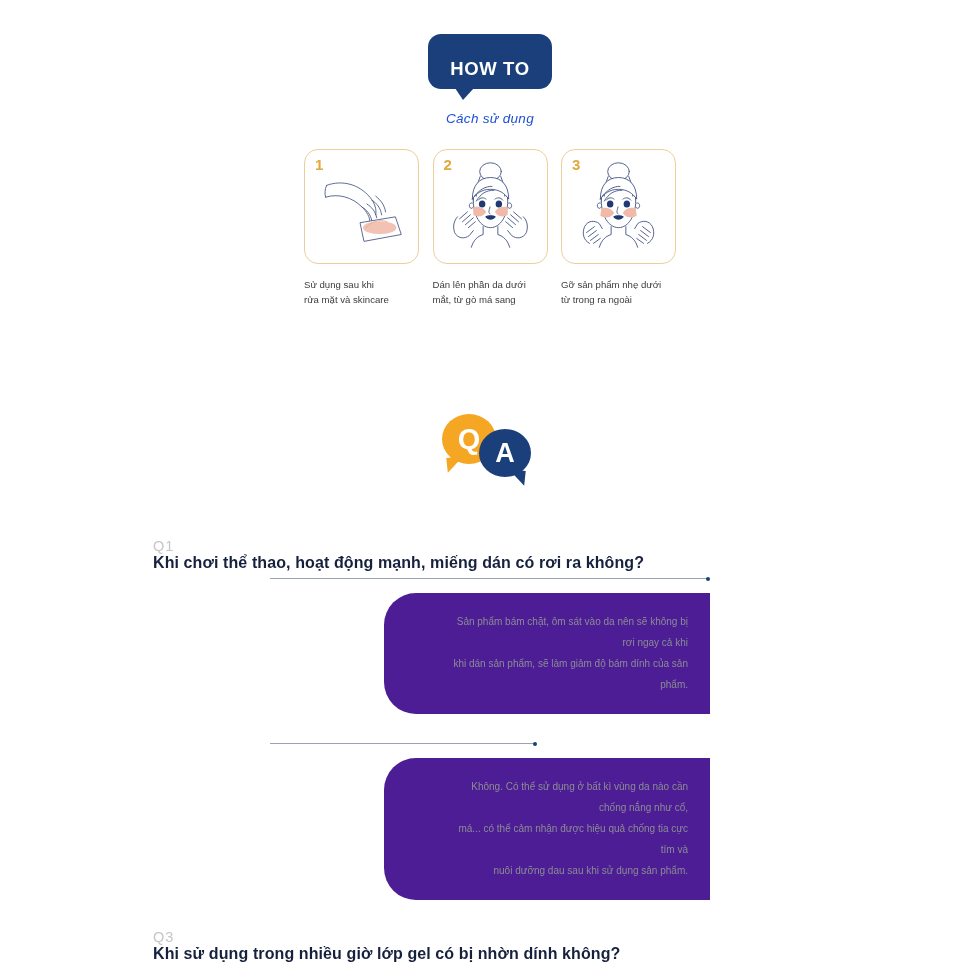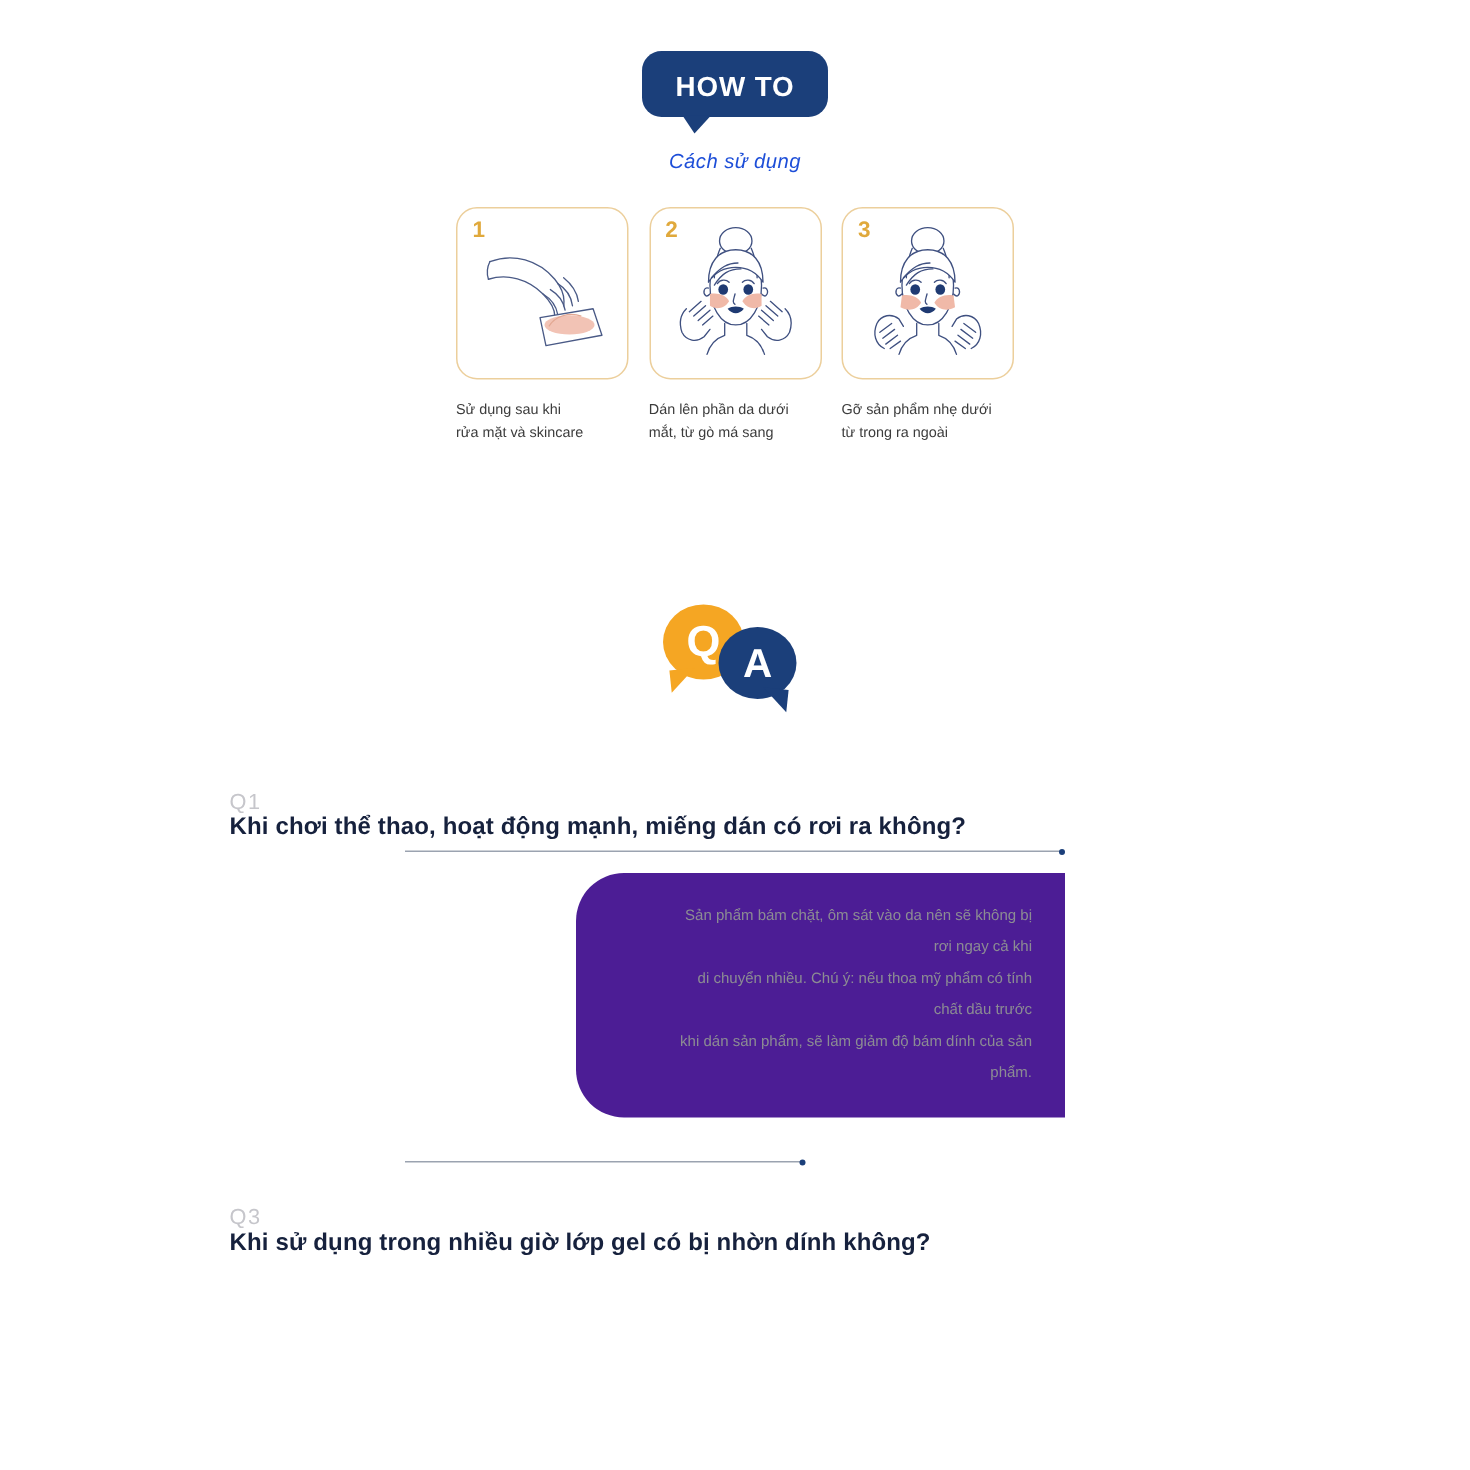--- a/index.html
+++ b/index.html
@@ -19,21 +19,21 @@
     display: flex;
     flex-direction: column;
     align-items: center;
   }
 
   #howto-badge {
     position: relative;
     background: #1b3f7a;
     color: #ffffff;
     border-radius: 13px;
-    padding: 15px 22px 10px 22px;
+    padding: 26px 22px 10px 22px;
     font-size: 18.5px;
     font-weight: bold;
     letter-spacing: 0.6px;
     line-height: 1;
   }
   #howto-badge::after {
     content: "";
     position: absolute;
     left: 27px;
     bottom: -11px;
@@ -350,27 +350,31 @@
 <section id="faq">
 
   <div class="faq-item">
     <div class="faq-q-row">
       <span class="faq-qnum">Q1</span>
       <span class="faq-qtext">Khi chơi thể thao, hoạt động mạnh, miếng dán có rơi ra không?</span>
     </div>
     <div class="faq-rule" style="width:438px;margin-left:270px;"></div>
     <div class="faq-a" style="width:326px;">
       <p>Sản phẩm bám chặt, ôm sát vào da nên sẽ không bị rơi ngay cả khi</p>
-      <p>di chuyển nhiều. Chú ý: nếu thoa mỹ phẩm có tính chất dầu trước</p>
       <p>khi dán sản phẩm, sẽ làm giảm độ bám dính của sản phẩm.</p>
     </div>
   </div>
 
   <div class="faq-item">
     <div class="faq-rule" style="width:265px;margin-left:270px;"></div>
+    <div class="faq-a" style="width:326px;">
+      <p>Không. Có thể sử dụng ở bất kì vùng da nào cần chống nắng như cổ,</p>
+      <p>má... có thể cảm nhận được hiệu quả chống tia cực tím và</p>
+      <p>nuôi dưỡng dau sau khi sử dụng sản phẩm.</p>
+    </div>
   </div>
 
   <div class="faq-item">
     <div class="faq-q-row">
       <span class="faq-qnum">Q3</span>
       <span class="faq-qtext">Khi sử dụng trong nhiều giờ lớp gel có bị nhờn dính không?</span>
     </div>
 
   </div>
 

